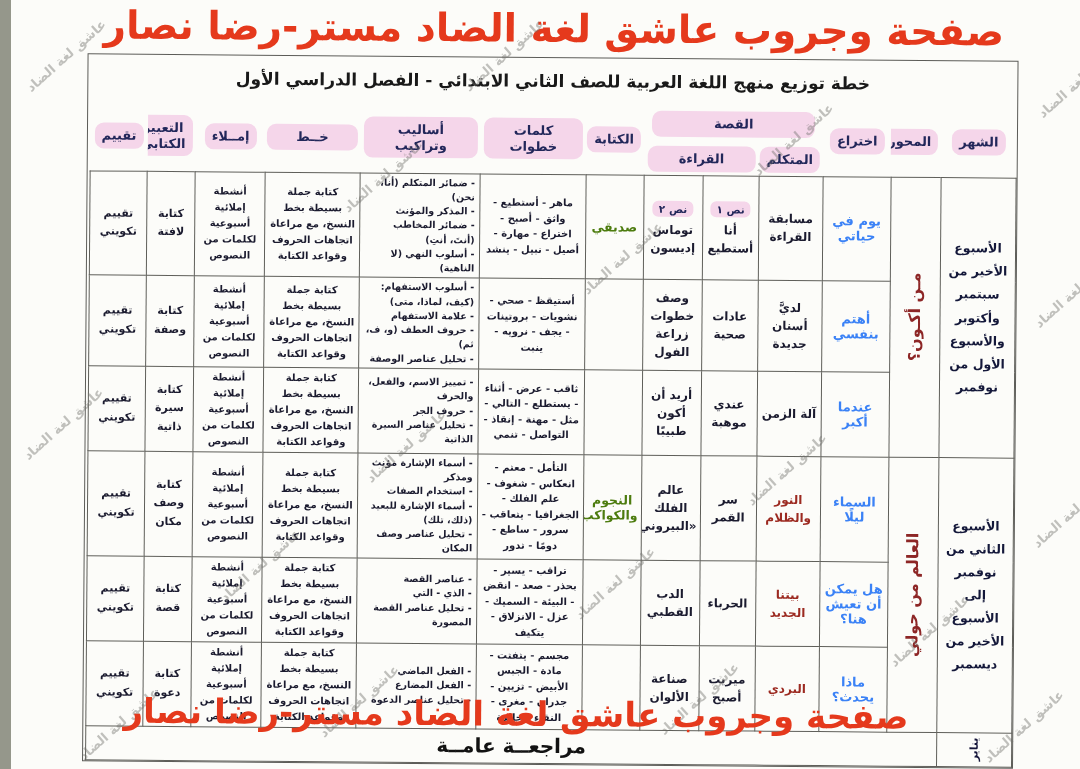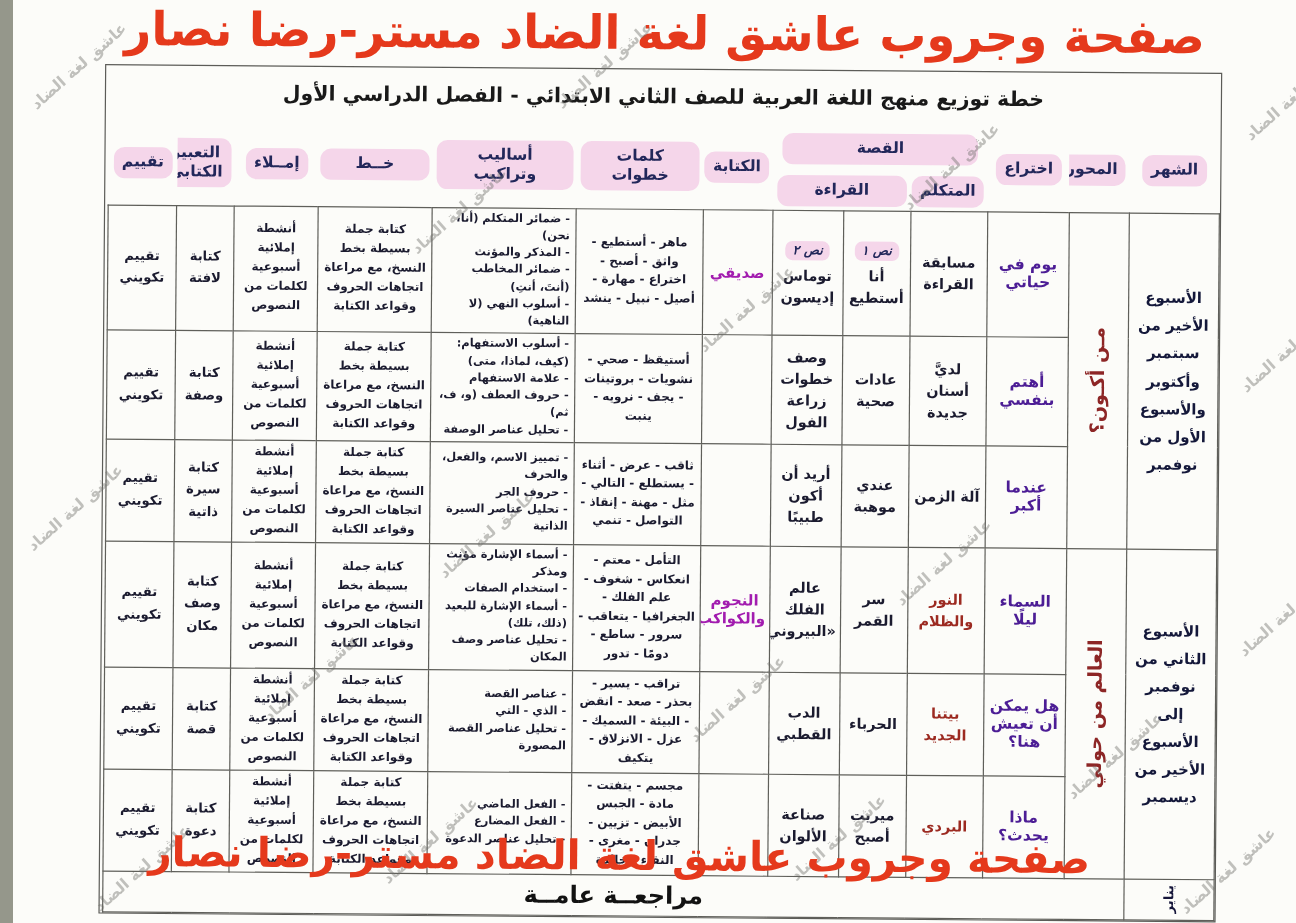--- a/index.html
+++ b/index.html
@@ -28,32 +28,32 @@
     color:#1b1b2f;font-weight:bold;padding:2px 3px;overflow:hidden;}
   thead td{border:none;}
   .c-month{width:75px}.c-axis{width:50px}.c-topic{width:68px}.c-listen{width:64px}
   .c-t1{width:56px}.c-t2{width:59px}.c-songs{width:58px}.c-words{width:105px}
   .c-struct{width:120px}.c-hand{width:95px}.c-dict{width:70px}.c-write{width:48px}.c-eval{width:57px}
 
   .pill{display:inline-block;background:#f5d6ea;color:#22275a;border-radius:9px;
     padding:5px 7px;font-size:13px;font-weight:bold;line-height:1.2;}
   .pill.wide{width:86%;}
   .minipill{display:inline-block;background:#f5d6ea;color:#22275a;border-radius:6px;
-    padding:2px 6px;font-size:10.5px;font-weight:bold;margin-bottom:4px;font-style:italic;}
+    padding:2px 6px;font-size:10.5px;font-weight:bold;margin-bottom:4px;}
   .hr1{height:38px}.hr2{height:32px}
   .r1{height:88px}.r2{height:88px}.r3{height:72px}.r4{height:85px}.r5{height:85px}.r6{height:82px}.rr{height:34px}
 
   .month-cell{font-size:12.5px;color:#14183a;line-height:1.85;padding:0 5px;}
   .axis-cell{position:relative;}
   .axis-rot{position:absolute;left:50%;top:50%;transform:translate(-50%,-50%) rotate(-90deg);
     white-space:nowrap;color:#8d2626;font-size:16px;font-weight:bold;letter-spacing:2px;}
-  .topic{font-size:13px;color:#4c1d95;}
+  .topic{font-size:13px;color:#3b82f6;}
   .val{font-size:12px;line-height:1.5;}
   .red{color:#9c2a21;}
-  .songs{font-size:12.5px;color:#a21caf;}
+  .songs{font-size:12.5px;color:#4d7c0f;}
   .words{font-size:10px;line-height:1.55;}
   .struct{font-size:9.5px;line-height:1.5;white-space:pre-line;text-align:right;padding:2px 5px;}
   .handw,.dictw{font-size:10px;line-height:1.6;}
   .writew,.evalw{font-size:11px;line-height:1.7;}
   .jan-cell{position:relative;}
   .jan-rot{position:absolute;left:50%;top:50%;transform:translate(-50%,-50%) rotate(-90deg);
     font-size:11px;font-weight:bold;color:#15153a;white-space:nowrap;}
   .review{font-size:20px;color:#121212;letter-spacing:1px;}
 </style>
 </head>

